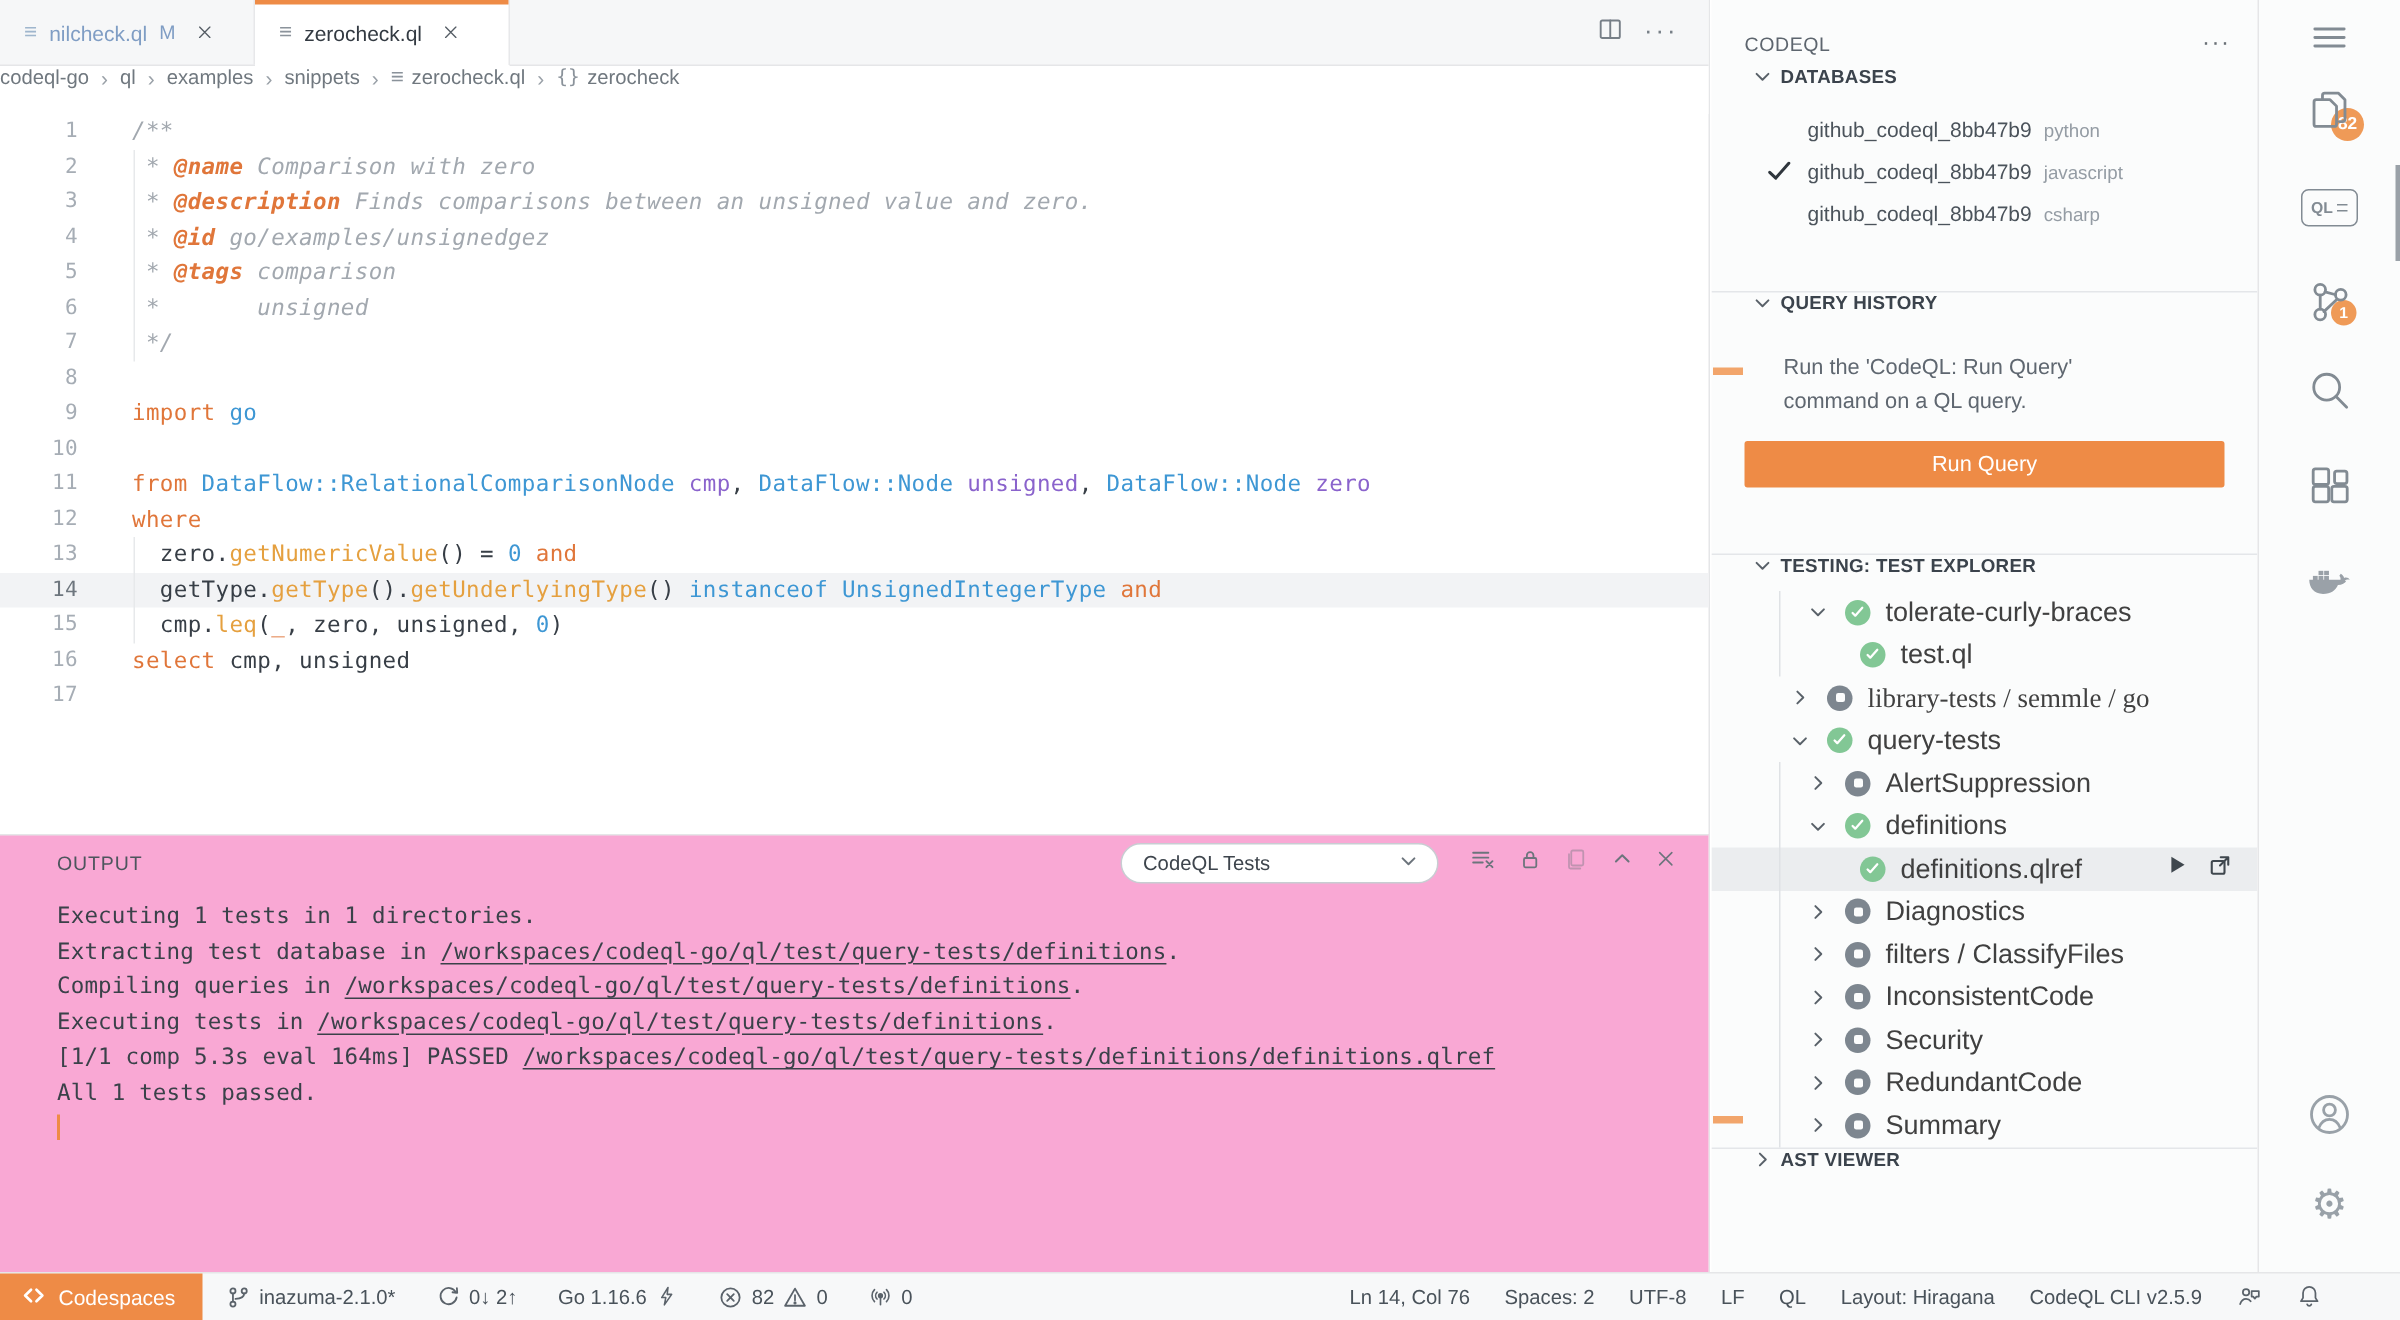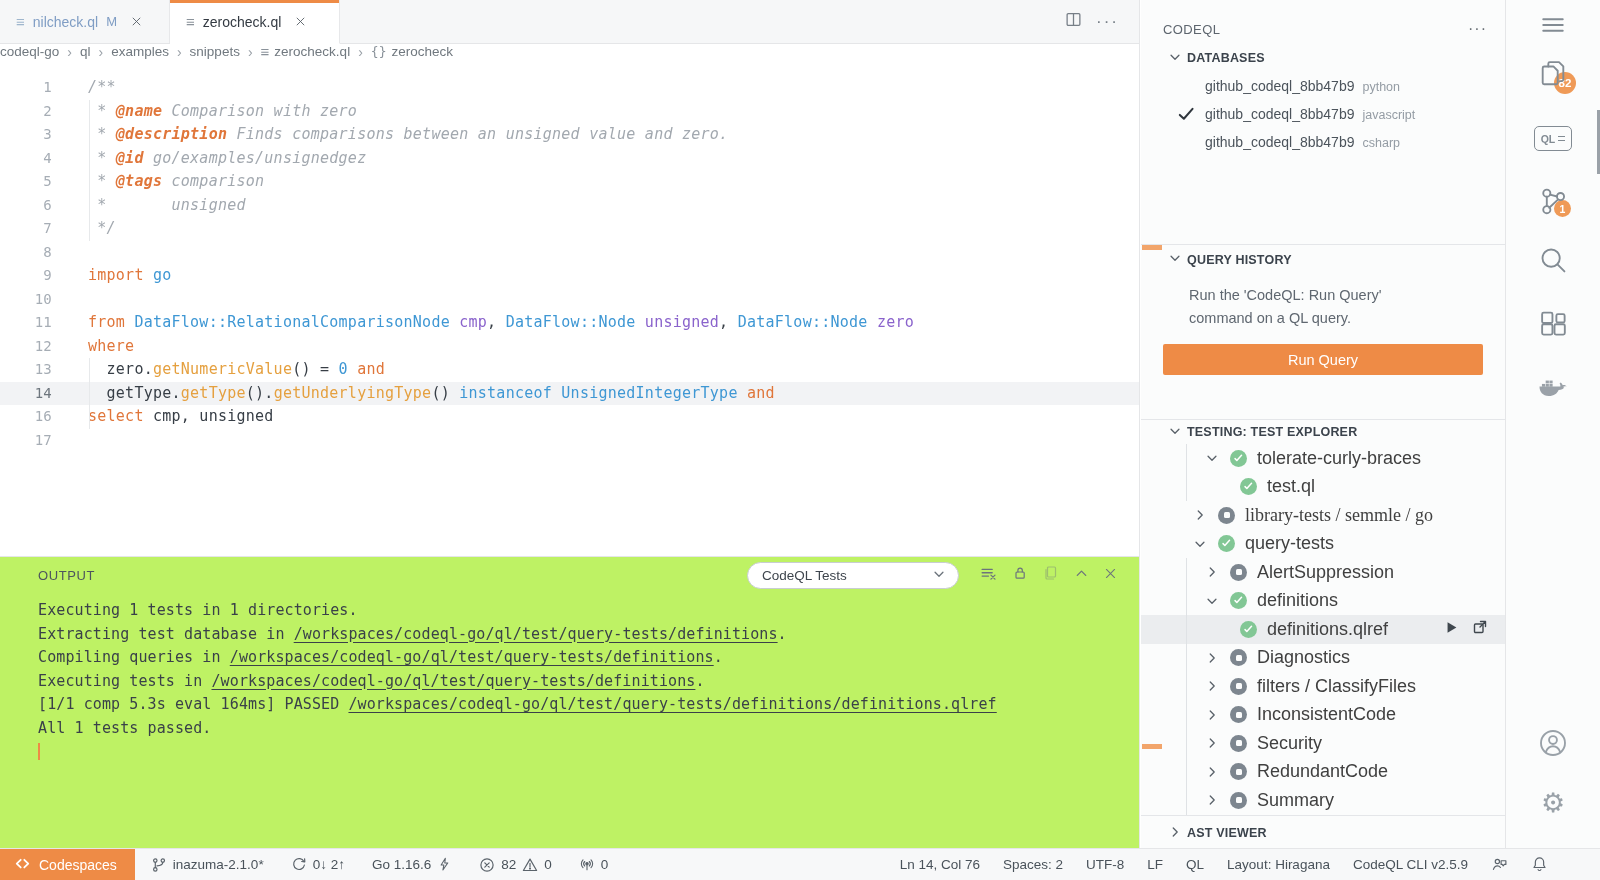--- a/index.html
+++ b/index.html
@@ -35,35 +35,35 @@
   .tk-kw  { color:#e0763a; }
   .tk-fn  { color:#e5a03f; }
   .tk-typ { color:#3e97d4; }
   .tk-var { color:#8a63cc; }
   .tk-num { color:#3e97d4; }
   .tk-cmt { color:#a2a8af; font-style:italic; }
   .tk-tag { color:#e0763a; font-style:italic; font-weight:bold; }
   .iguide { position:absolute; left:89px; width:1px; background:#e7e9eb; }
 
   
-  .panel { position:absolute; left:0; top:556px; width:100%; height:292px; border-top:1px solid #e5e6e8; background:#bef264; }
+  .panel { position:absolute; left:0; top:556px; width:100%; height:292px; border-top:1px solid #e5e6e8; background:#f9a8d4; }
   .panel-head { height:36px; display:flex; align-items:center; padding:0 22px 0 38px; }
   .panel-title { font-size:13px; letter-spacing:.6px; color:#4d555d; }
   .panel-actions { margin-left:auto; display:flex; align-items:center; gap:15px; color:#6c747c; }
   .channel-select { display:flex; align-items:center; justify-content:space-between; width:212px; height:27px; border:1px solid #c8cdd2; border-radius:14px; padding:0 12px 0 14px; font-size:13.5px; color:#3e454d; background:#fff; cursor:pointer; margin-right:6px; }
   .out-lines { padding:6px 0 0 38px; font-family:"DejaVu Sans Mono", monospace; font-size:15px; letter-spacing:.1px; color:#3a4149; }
   .out-line { height:23.5px; line-height:23.5px; white-space:pre; }
   .out-link { text-decoration:underline; text-underline-offset:3px; cursor:pointer; }
   .out-cursor { width:2px; height:17px; background:#ee8b46; margin-top:3px; }
 
   
   .sidebar { position:absolute; left:1141px; top:0; width:364px; height:848px; background:#fbfcfc; overflow:hidden; }
   .sb-title { height:44px; display:flex; align-items:center; padding:14px 18px 0 22px; font-size:13px; letter-spacing:.4px; color:#5d656e; }
   .sb-title .more { margin-left:auto; color:#6a7076; cursor:pointer; letter-spacing:1px; font-size:16px; }
-  .sb-header { display:flex; align-items:center; gap:5px; padding-left:27px; height:28px; font-size:12.5px; font-weight:bold; color:#3b434c; cursor:pointer; letter-spacing:.2px; }
+  .sb-header { display:flex; align-items:flex-start; gap:5px; padding-left:27px; height:28px; font-size:12.5px; font-weight:bold; color:#3b434c; cursor:pointer; letter-spacing:.2px; }
   .sb-header svg { flex:none; }
   .db-row { display:flex; align-items:baseline; height:28px; position:relative; cursor:pointer; }
   .db-check { position:absolute; left:36px; top:5px; }
   .db-name { margin-left:64px; font-size:14px; color:#4b535b; line-height:28px; }
   .db-lang { margin-left:8px; font-size:12.5px; color:#949ca4; }
   .qh-msg { padding:10px 24px 0 48px; font-size:14.5px; color:#5f6770; line-height:23px; }
   .run-btn { display:block; margin:14px 22px 0 22px; width:320px; height:31px; background:#ee8b46; color:#fff; border:none; border-radius:2px; font-size:14.5px; font-family:inherit; cursor:pointer; }
   .sect-border { border-top:1px solid #e4e6e9; }
   .tree { position:relative; }
   .tree-row { display:flex; align-items:center; height:28.5px; position:relative; cursor:pointer; }
@@ -214,20 +214,24 @@
           <span class="gut">12</span>
           <span class="codetxt"><span class="tk-kw">where</span></span>
         </div>
         <div class="cl">
           <span class="gut">13</span>
           <span class="codetxt"><span>  zero.</span><span class="tk-fn">getNumericValue</span><span>() = </span><span class="tk-num">0</span><span> </span><span class="tk-kw">and</span></span>
         </div>
         <div class="cl current">
           <span class="gut">14</span>
           <span class="codetxt"><span>  getType.</span><span class="tk-fn">getType</span><span>().</span><span class="tk-fn">getUnderlyingType</span><span>() </span><span class="tk-typ">instanceof</span><span> </span><span class="tk-typ">UnsignedIntegerType</span><span> </span><span class="tk-kw">and</span></span>
+        </div>
+        <div class="cl">
+          <span class="gut">15</span>
+          <span class="codetxt"><span>  cmp.</span><span class="tk-fn">leq</span><span>(</span><span class="tk-kw">_</span><span>, zero, unsigned, </span><span class="tk-num">0</span><span>)</span></span>
         </div>
         <div class="cl">
           <span class="gut">16</span>
           <span class="codetxt"><span class="tk-kw">select</span><span> cmp, unsigned</span></span>
         </div>
         <div class="cl">
           <span class="gut">17</span>
           <span class="codetxt"></span>
         </div>
         <div class="iguide" style="top: 23.5px; height: 141px;"></div>
@@ -299,21 +303,21 @@
             </svg></span>
           <span class="db-name">github_codeql_8bb47b9</span>
           <span class="db-lang">javascript</span>
         </div>
         <div class="db-row">
           <span class="db-name">github_codeql_8bb47b9</span>
           <span class="db-lang">csharp</span>
         </div>
       </div>
 
-    <div class="sb-header sect-border" style="margin-top:88px; height:30px;">
+    <div class="sb-header sect-border" style="margin-top:38px; height:30px;">
       <span id="qh-chev"><svg width="14" height="14" viewBox="0 0 16 16" fill="none" stroke="#596169" stroke-width="1.5" stroke-linecap="round" stroke-linejoin="round">
             <path d="M3.5 6l4.5 4.5L12.5 6"></path>
           </svg></span>
       <span>QUERY HISTORY</span>
     </div>
     <div class="qh-msg">
       <div>Run the 'CodeQL: Run Query'</div>
       <div>command on a QL query.</div>
     </div>
     <button class="run-btn">Run Query</button>

